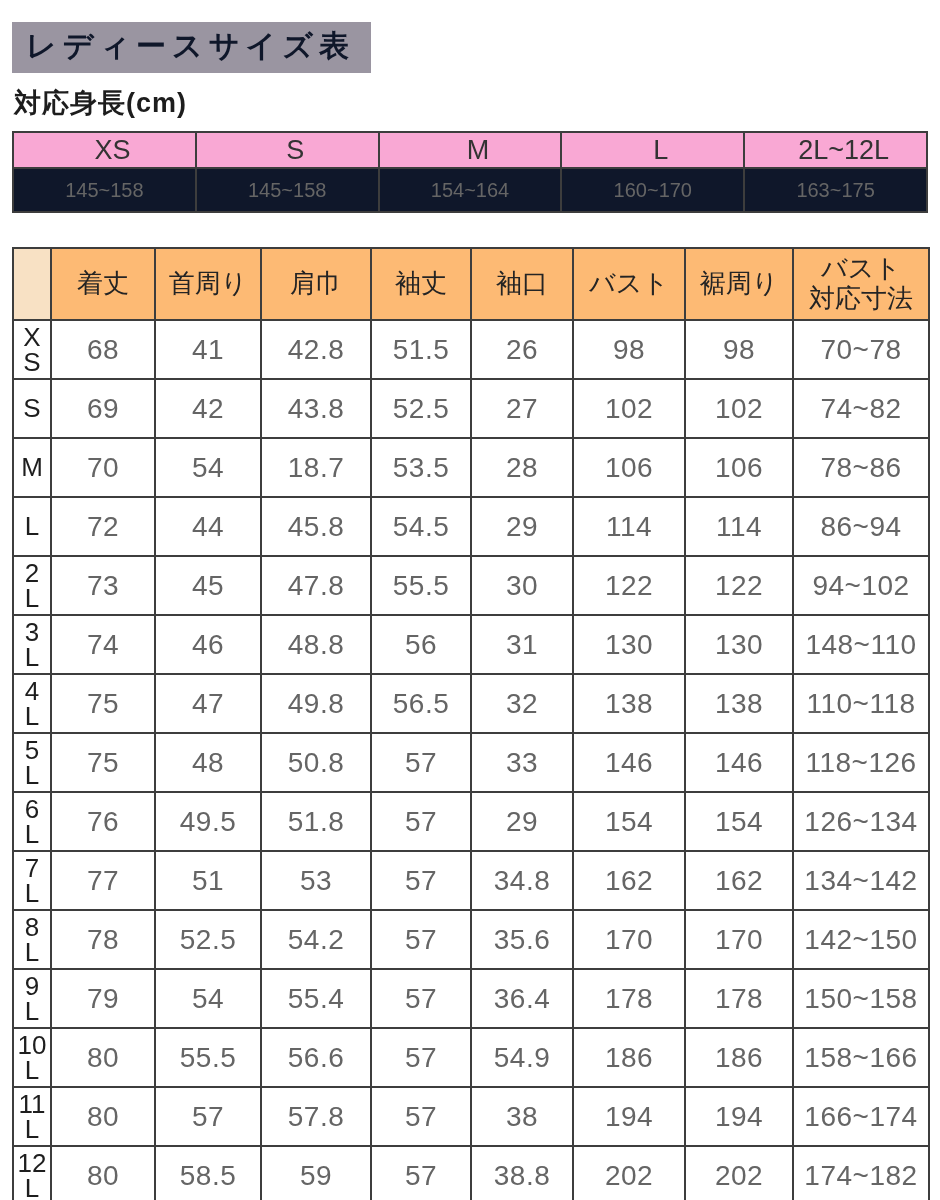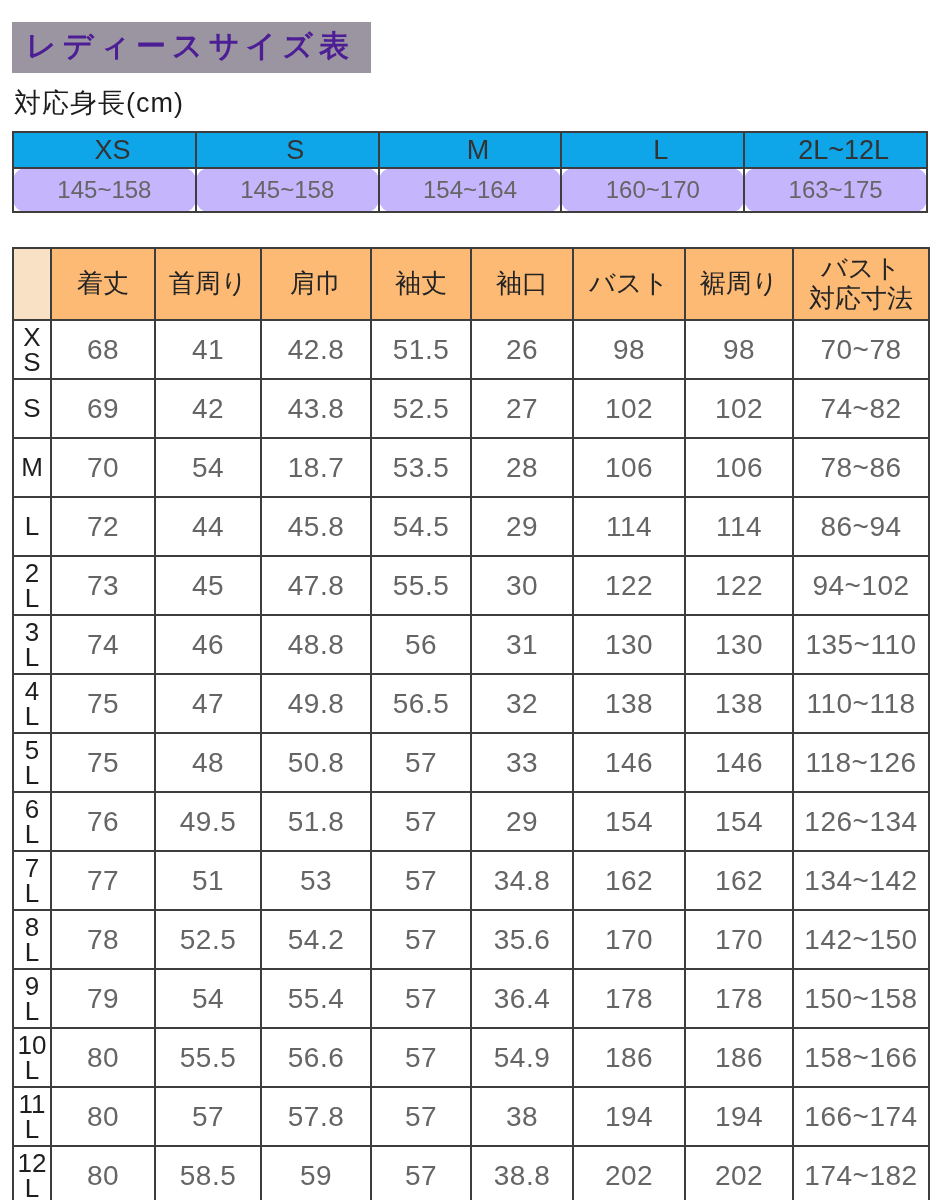--- a/index.html
+++ b/index.html
@@ -13,60 +13,59 @@
   .page {
     width: 940px;
     height: 1200px;
     box-sizing: border-box;
     padding: 22px 12px 0 12px;
     overflow: hidden;
   }
   .title-banner {
     display: inline-block;
     background: #9a95a1;
-    color: #4c1d95;
+    color: #0f172a;
     font-size: 30px;
     font-weight: bold;
     letter-spacing: 6px;
     padding: 4px 16px 6px 14px;
   }
   .height-label {
     font-size: 27px;
-    font-weight: normal;
+    font-weight: bold;
     color: #1d1d1d;
     margin: 12px 0 10px 2px;
     letter-spacing: 1px;
   }
   table {
     border-collapse: collapse;
     width: 916px;
     table-layout: fixed;
   }
   th, td {
     border: 2px solid #3d3d3d;
     text-align: center;
     vertical-align: middle;
     padding: 0;
     overflow: hidden;
   }
   
   .height-table th {
-    background: #0ea5e9;
+    background: #f9a8d4;
     height: 34px;
     font-size: 27px;
     font-weight: normal;
     color: #333333;
     padding-left: 16px;
   }
   .height-table td {
-    background: #c4b5fd;
+    background: #0f172a;
     height: 42px;
-    font-size: 24px;
+    font-size: 20px;
     color: #656565;
-    border-radius: 13px;
   }
   
   .size-table {
     margin-top: 34px;
   }
   .size-table thead th {
     background: #fdba74;
     height: 70px;
     font-size: 26px;
     font-weight: normal;
@@ -220,21 +219,21 @@
         <tr>
           <th class="row-label">3
 L</th>
           <td>74</td>
           <td>46</td>
           <td>48.8</td>
           <td>56</td>
           <td>31</td>
           <td>130</td>
           <td>130</td>
-          <td>135~110</td>
+          <td>148~110</td>
         </tr>
         <tr>
           <th class="row-label">4
 L</th>
           <td>75</td>
           <td>47</td>
           <td>49.8</td>
           <td>56.5</td>
           <td>32</td>
           <td>138</td>

